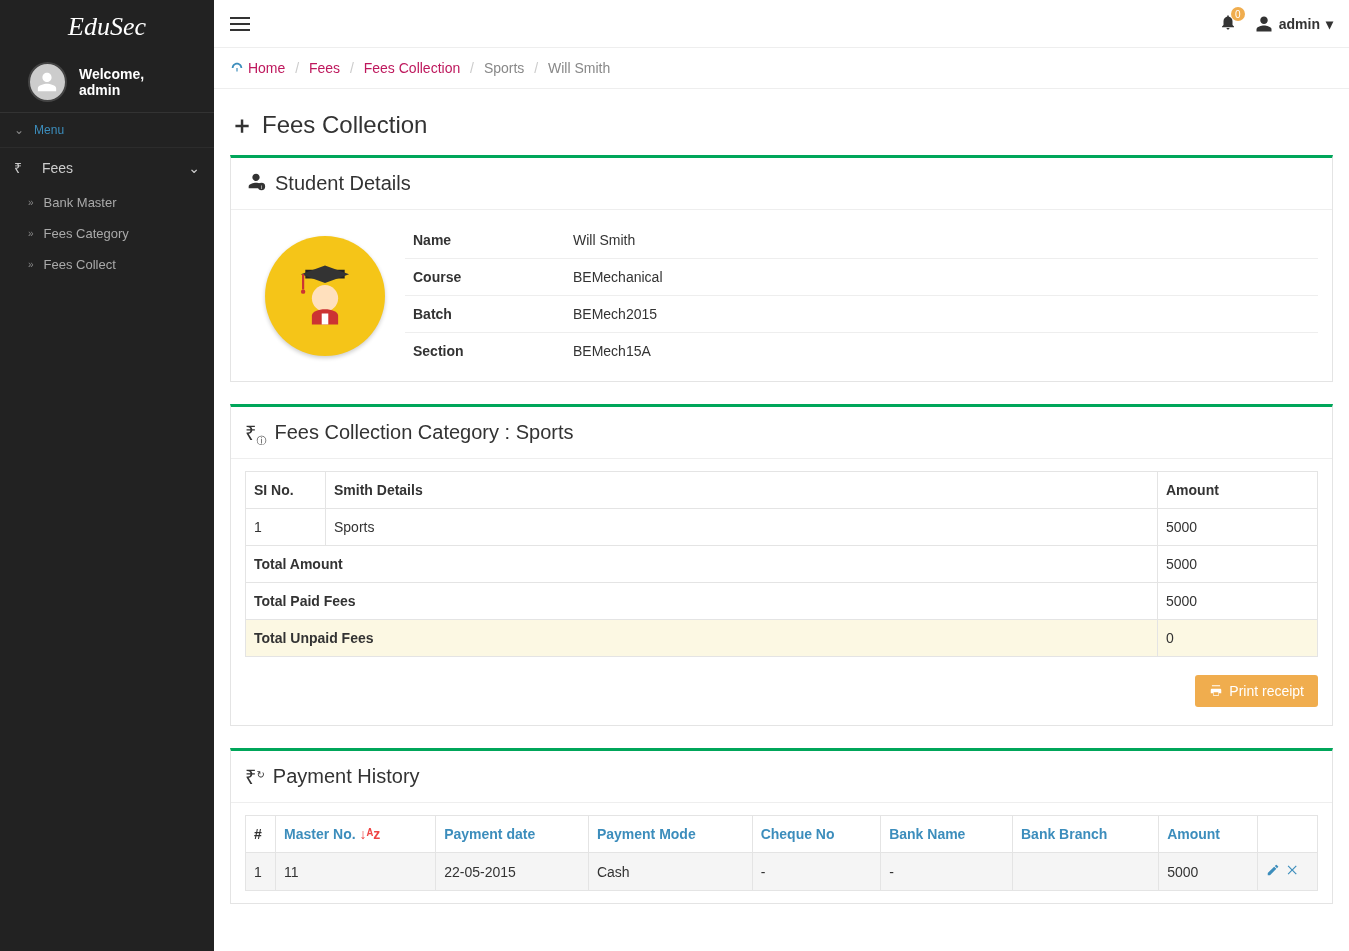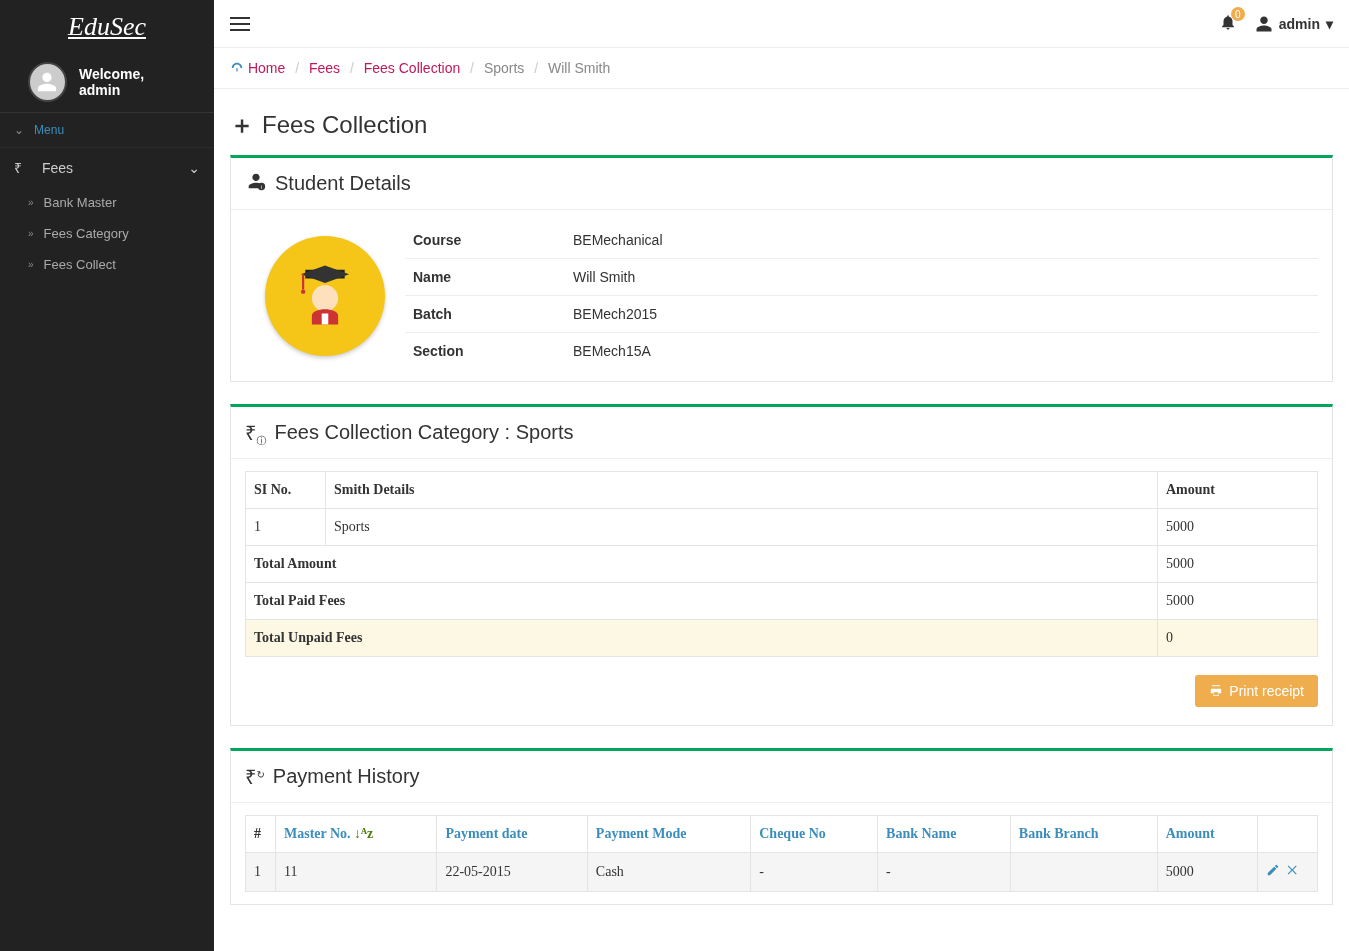--- a/index.html
+++ b/index.html
@@ -1,21 +1,21 @@
 <!DOCTYPE html>
 <html><head>
 <meta charset="utf-8">
 <style>
 * { box-sizing: border-box; margin: 0; padding: 0; }
 body { font-family: "Helvetica Neue", Helvetica, Arial, sans-serif; font-size: 14px; color: #333; background: #f9f9f9; }
 .app { display: flex; min-height: 100vh; }
 
 
 .sidebar { width: 214px; background: #222; color: #ccc; flex-shrink: 0; }
-.logo { text-align: center; padding: 12px 0 10px; color: #fff; font-family: "Brush Script MT", cursive; font-size: 26px; font-style: italic; text-decoration: underline; }
+.logo { text-align: center; padding: 12px 0 10px; color: #fff; font-family: "Brush Script MT", cursive; font-size: 26px; font-style: italic; }
 .user-panel { display: flex; align-items: center; padding: 10px 28px; border-bottom: 1px solid #333; }
 .avatar { width: 40px; height: 40px; border-radius: 50%; background: #ccc; display: flex; align-items: center; justify-content: center; border: 2px solid #444; }
 .avatar svg { width: 22px; height: 22px; fill: #fff; }
 .welcome { margin-left: 12px; font-weight: bold; color: #fff; font-size: 14px; }
 .menu-header { padding: 10px 14px; font-size: 12px; color: #3c8dbc; display: flex; align-items: center; }
 .menu-header .chev { margin-right: 10px; color: #888; }
 .nav-item { display: flex; align-items: center; padding: 10px 14px; color: #ccc; cursor: pointer; border-top:1px solid #2c2c2c; }
 .nav-item .icon { width: 18px; margin-right: 10px; }
 .nav-item .caret { margin-left: auto; }
 .subnav-item { display: flex; align-items: center; padding: 8px 14px 8px 28px; color: #aaa; cursor: pointer; font-size: 13px; }
@@ -44,21 +44,21 @@
 
 .student-row { display:flex; }
 .student-photo { width: 160px; display:flex; align-items:center; justify-content:center; padding:10px; }
 .photo-circle { width:120px; height:120px; border-radius:50%; background:#f5c518; display:flex; align-items:center; justify-content:center; box-shadow: 0 2px 4px rgba(0,0,0,0.2); }
 .student-table { flex:1; }
 .student-table .srow { display:flex; border-top:1px solid #eee; }
 .student-table .srow:first-child { border-top:none; }
 .student-table .slabel { width:160px; padding:10px 8px; font-weight:bold; }
 .student-table .svalue { flex:1; padding:10px 8px; }
 
-table.data { width:100%; border-collapse: collapse; font-family: Liberation Serif, serif; }
+table.data { width:100%; border-collapse: collapse; }
 table.data th, table.data td { border:1px solid #e4e4e4; padding:10px 8px; text-align:left; }
 table.data th { font-weight:bold; background:#fff; }
 .tr-highlight td { background:#fcf8e3; }
 .text-right { text-align:right; font-weight:bold; }
 
 .actions-row { display:flex; justify-content:flex-end; padding: 18px 0 6px; }
 .btn-warning { background:#f0ad4e; color:#fff; border:none; padding:8px 14px; border-radius:3px; cursor:pointer; display:flex; align-items:center; gap:6px; font-size:14px;}
 
 .ph-table th a { color:#3c8dbc; text-decoration:none; cursor:pointer; }
 .ph-table .row-actions { color:#3c8dbc; display:flex; gap:6px; }
@@ -169,26 +169,26 @@
                 <line x1="12" y1="12" x2="12" y2="26" stroke="#c33" stroke-width="2"></line>
                 <circle cx="12" cy="28" r="2" fill="#c33"></circle>
                 <circle cx="32" cy="34" r="12" fill="#ffe0bd"></circle>
                 <path d="M20 50 C20 42 44 42 44 50 L44 58 L20 58 Z" fill="#c33"></path>
                 <rect x="29" y="48" width="6" height="10" fill="#fff"></rect>
               </svg>
             </div>
           </div>
           <div class="student-table">
             <div class="srow">
+                <div class="slabel">Name</div>
+                <div class="svalue">Will Smith</div>
+              </div>
+            <div class="srow">
                 <div class="slabel">Course</div>
                 <div class="svalue">BEMechanical</div>
-              </div>
-            <div class="srow">
-                <div class="slabel">Name</div>
-                <div class="svalue">Will Smith</div>
               </div>
             <div class="srow">
                 <div class="slabel">Batch</div>
                 <div class="svalue">BEMech2015</div>
               </div>
             <div class="srow">
                 <div class="slabel">Section</div>
                 <div class="svalue">BEMech15A</div>
               </div>
           </div>
@@ -243,21 +243,21 @@
       <div class="panel">
         <div class="panel-header">
           <span>₹<span style="font-size:10px;position:relative;top:-6px;">↻</span></span>
           <span>Payment History</span>
         </div>
         <div class="panel-body">
           <table class="data ph-table">
             <thead>
               <tr>
                 <th style="width:30px">#</th>
-                <th><a><span>Master No.</span> <span style="color:#4d7c0f;">↓ᴬᴢ</span></a></th>
+                <th><a><span>Master No.</span> <span style="color:#ef4444;">↓ᴬᴢ</span></a></th>
                 <th><a>Payment date</a></th>
                 <th><a>Payment Mode</a></th>
                 <th><a>Cheque No</a></th>
                 <th><a>Bank Name</a></th>
                 <th><a>Bank Branch</a></th>
                 <th><a>Amount</a></th>
                 <th style="width:60px"></th>
               </tr>
             </thead>
             <tbody>

